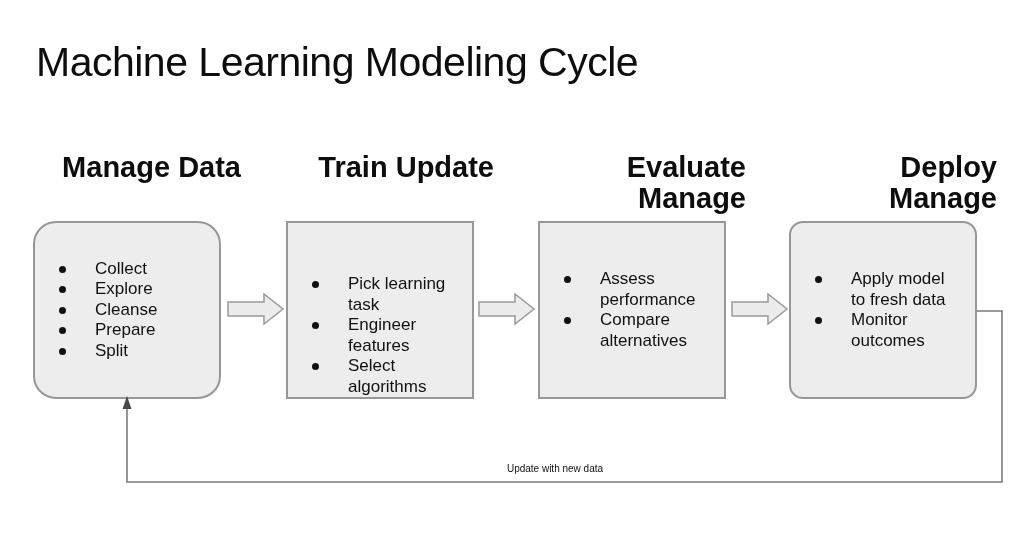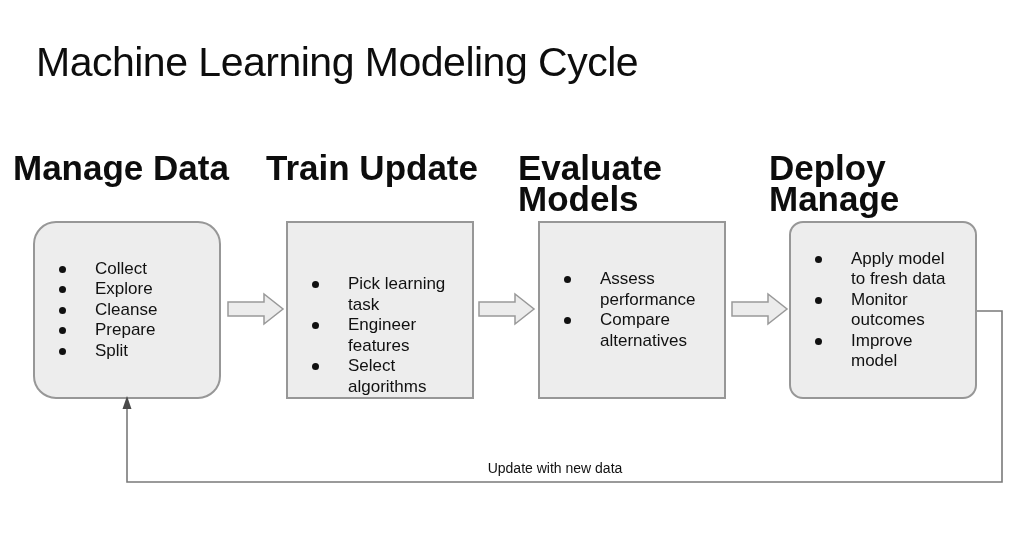--- a/index.html
+++ b/index.html
@@ -19,22 +19,22 @@
     font-size: 41px;
     line-height: 48px;
     letter-spacing: -0.5px;
     color: #0d0d0d;
     white-space: nowrap;
   }
   .stage-heading {
     position: absolute;
     top: 152px;
     width: 228px;
-    text-align: left;
-    font-size: 35px;
+    text-align: right;
+    font-size: 29px;
     line-height: 31px;
     font-weight: bold;
     color: #0d0d0d;
     white-space: pre-line;
   }
   .stage-box {
     position: absolute;
     top: 221px;
     width: 184px;
     height: 174px;
@@ -81,21 +81,21 @@
     left: 0; top: 0;
     width: 1024px; height: 540px;
     pointer-events: none;
   }
   .feedback-label {
     position: absolute;
     left: 420px;
     top: 459px;
     width: 270px;
     text-align: center;
-    font-size: 14px;
+    font-size: 10px;
     line-height: 19px;
     color: #111111;
   }
 </style>
 </head>
 <body>
 
 <div id="canvas">
 
   <div class="title">Machine Learning Modeling Cycle</div>
@@ -122,42 +122,40 @@
         <li><span class="dot"></span><span>Engineer
 features</span></li>
         <li><span class="dot"></span><span>Select
 algorithms</span></li>
       </ul>
     </div>
   </div>
 
   <div class="stage s2">
     <div class="stage-heading">Evaluate
-Models</div>
+Manage</div>
     <div class="stage-box">
       <ul>
         <li><span class="dot"></span><span>Assess
 performance</span></li>
         <li><span class="dot"></span><span>Compare
 alternatives</span></li>
       </ul>
     </div>
   </div>
 
   <div class="stage s3">
     <div class="stage-heading">Deploy
 Manage</div>
     <div class="stage-box">
       <ul>
         <li><span class="dot"></span><span>Apply model
 to fresh data</span></li>
         <li><span class="dot"></span><span>Monitor
 outcomes</span></li>
-        <li><span class="dot"></span><span>Improve
-model</span></li>
       </ul>
     </div>
   </div>
 
   <svg id="connector-layer" viewBox="0 0 1024 540" xmlns="http://www.w3.org/2000/svg">
     <defs>
       <path id="block-arrow" d="M0 9 H36 V1 L55 16 L36 31 V23 H0 Z"></path>
     </defs>
     <use href="#block-arrow" transform="translate(228,293)" fill="#ececec" stroke="#999999" stroke-width="1.5"></use>
     <use href="#block-arrow" transform="translate(479,293)" fill="#ececec" stroke="#999999" stroke-width="1.5"></use>

